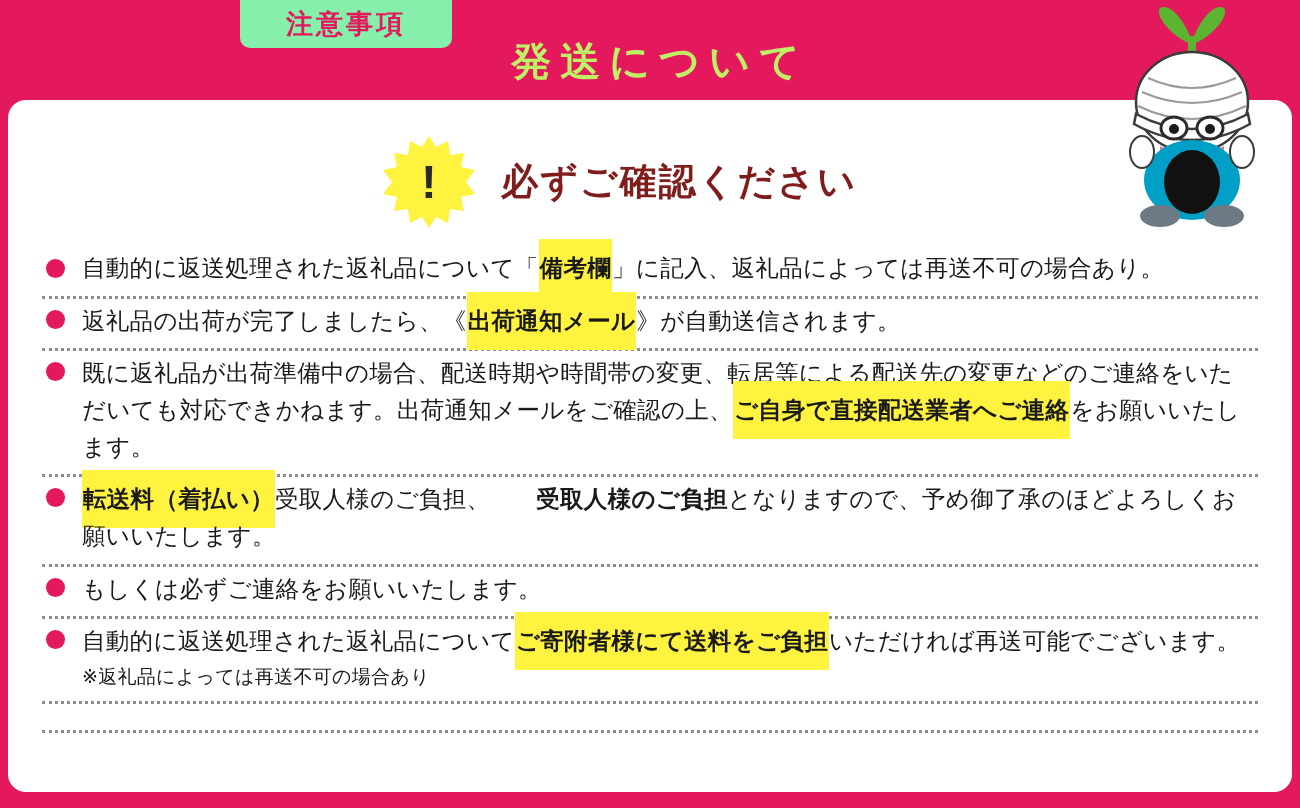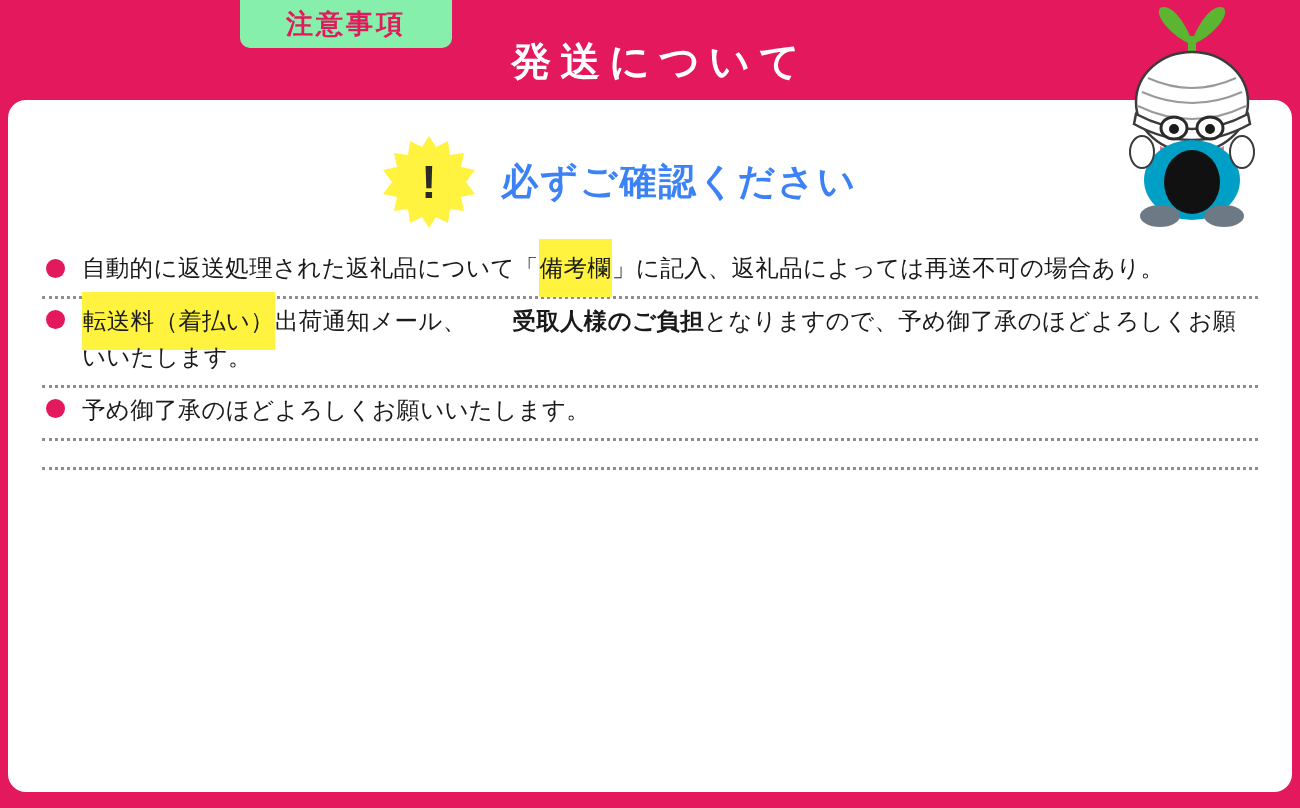--- a/index.html
+++ b/index.html
@@ -48,21 +48,21 @@
     font-weight: bold;
     letter-spacing: 3px;
   }
 
   .header-title {
     position: absolute;
     left: 0;
     right: 0;
     top: 26px;
     text-align: center;
-    color: #ffffff;
+    color: #bef264;
     font-size: 40px;
     font-weight: bold;
     letter-spacing: 9px;
     padding-left: 20px;
   }
 
   
   .mascot {
     position: absolute;
     right: 18px;
@@ -106,21 +106,21 @@
     text-align: center;
     font-size: 46px;
     font-weight: bold;
     color: #2a2a2a;
     line-height: 1;
   }
 
   .confirm-text {
     font-size: 37px;
     font-weight: bold;
-    color: #3b82f6;
+    color: #7f1d1d;
     letter-spacing: 2px;
   }
 
   
   .notice-list {
     margin: 0;
     padding: 0;
     list-style: none;
   }
 
@@ -140,21 +140,21 @@
     left: 4px;
     top: 11px;
     width: 19px;
     height: 19px;
     border-radius: 50%;
     background: #e4185c;
   }
 
   .hl {
     background: #fff33f;
-    font-weight: normal;
+    font-weight: bold;
     padding: 16px 1px;
   }
   .b { font-weight: bold; margin-left: 46px; }
 
   .sub-note {
     display: block;
     font-size: 19px;
     margin-top: 2px;
     color: #1a1a1a;
   }
@@ -214,19 +214,22 @@
         <svg viewBox="0 0 92 92" width="92" height="92" aria-hidden="true">
           <polygon fill="#fff33f" points="46,0 53,11 65,5 67,19 81,17 78,31 92,34 83,46 92,58 78,61 81,75 67,73 65,87 53,81 46,92 39,81 27,87 25,73 11,75 14,61 0,58 9,46 0,34 14,31 11,17 25,19 27,5 39,11"></polygon>
         </svg>
         <div class="excl">!</div>
       </div>
       <div class="confirm-text">必ずご確認ください</div>
     </div>
 
     <ul class="notice-list" id="notice-list">
         <li class="notice-item"><span class="bullet"></span><span>自動的に返送処理された返礼品について「</span><span class="hl">備考欄</span><span>」に記入、返礼品によっては再送不可の場合あり。</span></li>
-        <li class="notice-item"><span class="bullet"></span><span class="hl">転送料（着払い）</span><span>出荷通知メール、</span><span class="b">受取人様のご負担</span><span>となりますので、予め御了承のほどよろしくお願いいたします。</span></li>
-        <li class="notice-item"><span class="bullet"></span><span>予め御了承のほどよろしくお願いいたします。</span></li>
+        <li class="notice-item"><span class="bullet"></span><span>返礼品の出荷が完了しましたら、《</span><span class="hl">出荷通知メール</span><span>》が自動送信されます。</span></li>
+        <li class="notice-item"><span class="bullet"></span><span>既に返礼品が出荷準備中の場合、配送時期や時間帯の変更、転居等による配送先の変更などのご連絡をいただいても対応できかねます。出荷通知メールをご確認の上、</span><span class="hl">ご自身で直接配送業者へご連絡</span><span>をお願いいたします。</span></li>
+        <li class="notice-item"><span class="bullet"></span><span class="hl">転送料（着払い）</span><span>受取人様のご負担、</span><span class="b">受取人様のご負担</span><span>となりますので、予め御了承のほどよろしくお願いいたします。</span></li>
+        <li class="notice-item"><span class="bullet"></span><span>もしくは必ずご連絡をお願いいたします。</span></li>
+        <li class="notice-item"><span class="bullet"></span><span>自動的に返送処理された返礼品について</span><span class="hl">ご寄附者様にて送料をご負担</span><span>いただければ再送可能でございます。</span><span class="sub-note">※返礼品によっては再送不可の場合あり</span></li>
       </ul>
     <div class="tail-dots"></div>
 
   </div>
 </div>
 
 </body></html>

